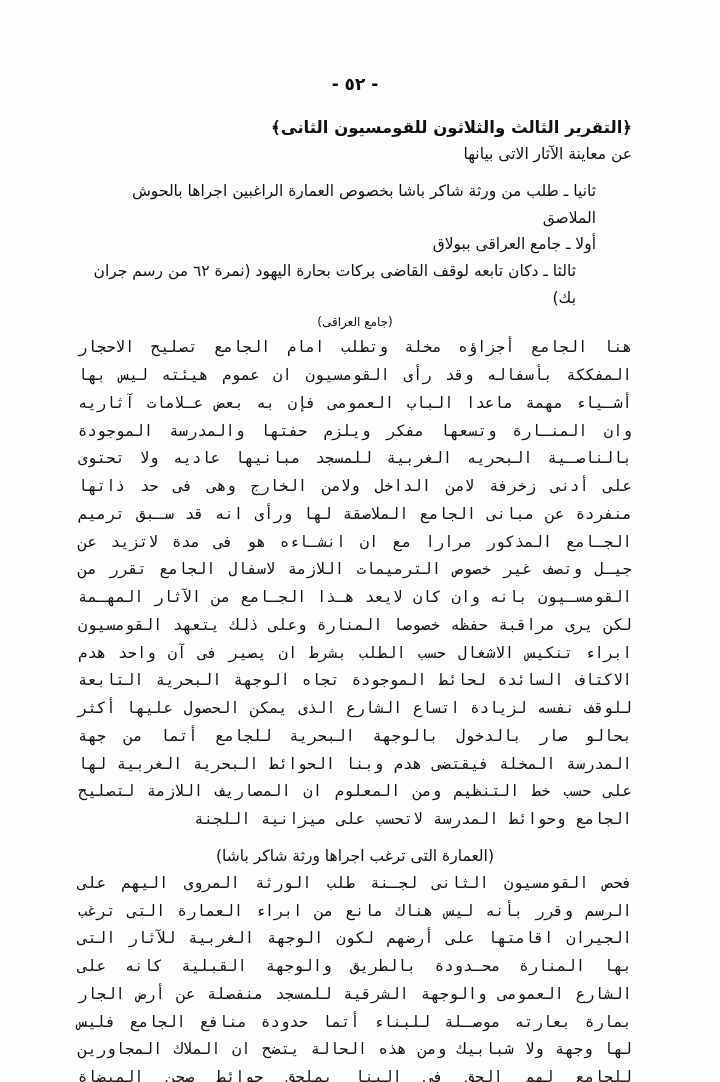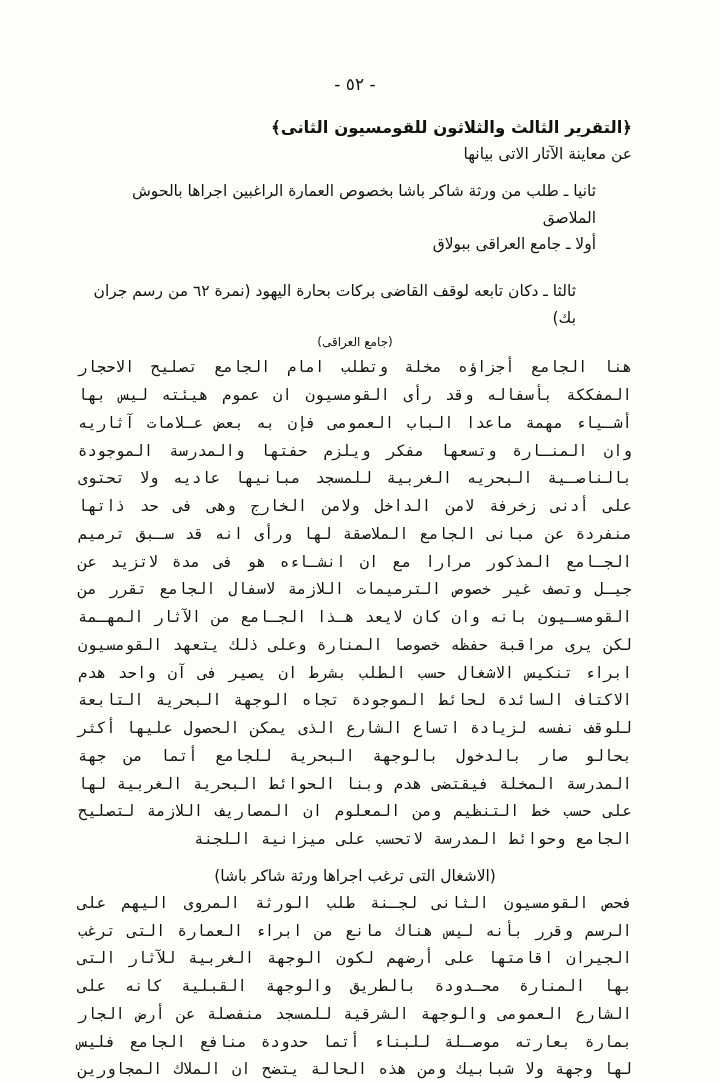--- a/index.html
+++ b/index.html
@@ -24,20 +24,21 @@
     left: 78px;
     bottom: 40px;
   }
   .page-number {
     text-align: center;
     font-size: 17px;
     letter-spacing: 2px;
     margin-bottom: 22px;
     color: #0d0d0d;
     direction: rtl;
+    font-weight: bold;
   }
   .report-title {
     text-align: right;
     font-size: 16.5px;
     font-weight: bold;
     line-height: 1.5;
     margin-bottom: 2px;
   }
   .report-subtitle {
     text-align: right;
@@ -48,21 +49,21 @@
   .agenda {
     font-size: 15.5px;
     line-height: 1.72;
     margin-bottom: 4px;
   }
   .agenda-line {
     display: block;
     text-align: right;
   }
   .agenda-line.indent-1 { padding-right: 36px; }
-  .agenda-line.indent-2 { padding-right: 56px; margin-top: 20px; }
+  .agenda-line.indent-2 { padding-right: 56px; }
   .agenda-line.cont { padding-right: 96px; }
   .section-heading {
     text-align: center;
     font-size: 12px;
     margin: 4px 0 6px 0;
   }
   .body-par {
     font-size: 15.6px;
     line-height: 1.78;
     text-align: justify;
@@ -94,18 +95,18 @@
     <div class="agenda">
       <span class="agenda-line indent-1">ثانيا ـ طلب من ورثة شاكر باشا بخصوص العمارة الراغبين اجراها بالحوش الملاصق</span>
       <span class="agenda-line indent-1">أولا ـ جامع العراقى ببولاق</span>
       <span class="agenda-line indent-2">ثالثا ـ دكان تابعه لوقف القاضى بركات بحارة اليهود (نمرة ٦٢ من رسم جران بك)</span>
     </div>
 
     <div class="section-heading">(جامع العراقى)</div>
 
     <p class="body-par last-free">هنا الجامع أجزاؤه مخلة وتطلب امام الجامع تصليح الاحجار المفككة بأسفاله وقد رأى القومسيون ان عموم هيئته ليس بها أشـياء مهمة ماعدا الباب العمومى فإن به بعض عـلامات آثاريه وان المنـارة وتسعها مفكر ويلزم حفتها والمدرسة الموجودة بالناصـية البحريه الغربية للمسجد مبانيها عاديه ولا تحتوى على أدنى زخرفة لامن الداخل ولامن الخارج وهى فى حد ذاتها منفردة عن مبانى الجامع الملاصقة لها ورأى انه قد سـبق ترميم الجـامع المذكور مرارا مع ان انشـاءه هو فى مدة لاتزيد عن جيـل وتصف غير خصوص الترميمات اللازمة لاسفال الجامع تقرر من القومسـيون بانه وان كان لايعد هـذا الجـامع من الآثار المهـمة لكن يرى مراقبة حفظه خصوصا المنارة وعلى ذلك يتعهد القومسيون ابراء تنكيس الاشغال حسب الطلب بشرط ان يصير فى آن واحد هدم الاكتاف السائدة لحائط الموجودة تجاه الوجهة البحرية التابعة للوقف نفسه لزيادة اتساع الشارع الذى يمكن الحصول عليها أكثر بحالو صار بالدخول بالوجهة البحرية للجامع أتما من جهة المدرسة المخلة فيقتضى هدم وبنا الحوائط البحرية الغربية لها على حسب خط التنظيم ومن المعلوم ان المصاريف اللازمة لتصليح الجامع وحوائط المدرسة لاتحسب على ميزانية اللجنة</p>
 
-    <div class="sub-heading">(الاشغال التى ترغب اجراها ورثة شاكر باشا)</div>
+    <div class="sub-heading">(العمارة التى ترغب اجراها ورثة شاكر باشا)</div>
 
     <p class="body-par last-free">فحص القومسيون الثانى لجـنة طلب الورثة المروى اليهم على الرسم وقرر بأنه ليس هناك مانع من ابراء العمارة التى ترغب الجيران اقامتها على أرضهم لكون الوجهة الغربية للآثار التى بها المنارة محـدودة بالطريق والوجهة القبلية كانه على الشارع العمومى والوجهة الشرقية للمسجد منفصلة عن أرض الجار بمارة بعارته موصـلة للبناء أتما حدودة منافع الجامع فليس لها وجهة ولا شبابيك ومن هذه الحالة يتضح ان الملاك المجاورين للجامع لهم الحق فى البنا بملحق حوائط صحن الميضاة والقومسيون يقر على ذلك بشرط انه فى أثـناء ادارة العمارة يتعين أحدمهندسى الاوقاف لمباشرة العمل حتى لايحصل اتلاف أو اضرار بسبب عمارة ورثة شاكر باشا المروى اليهم</p>
 
   </div>
 </div>
 
 </body></html>

